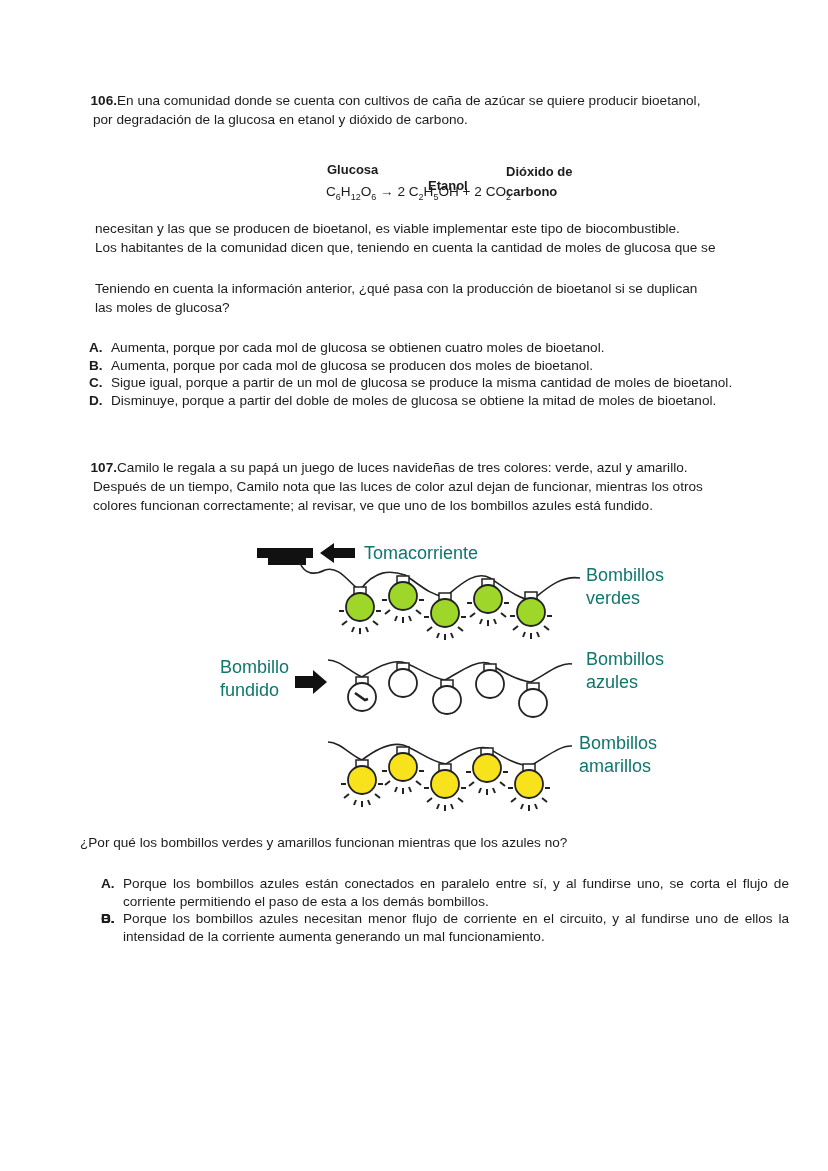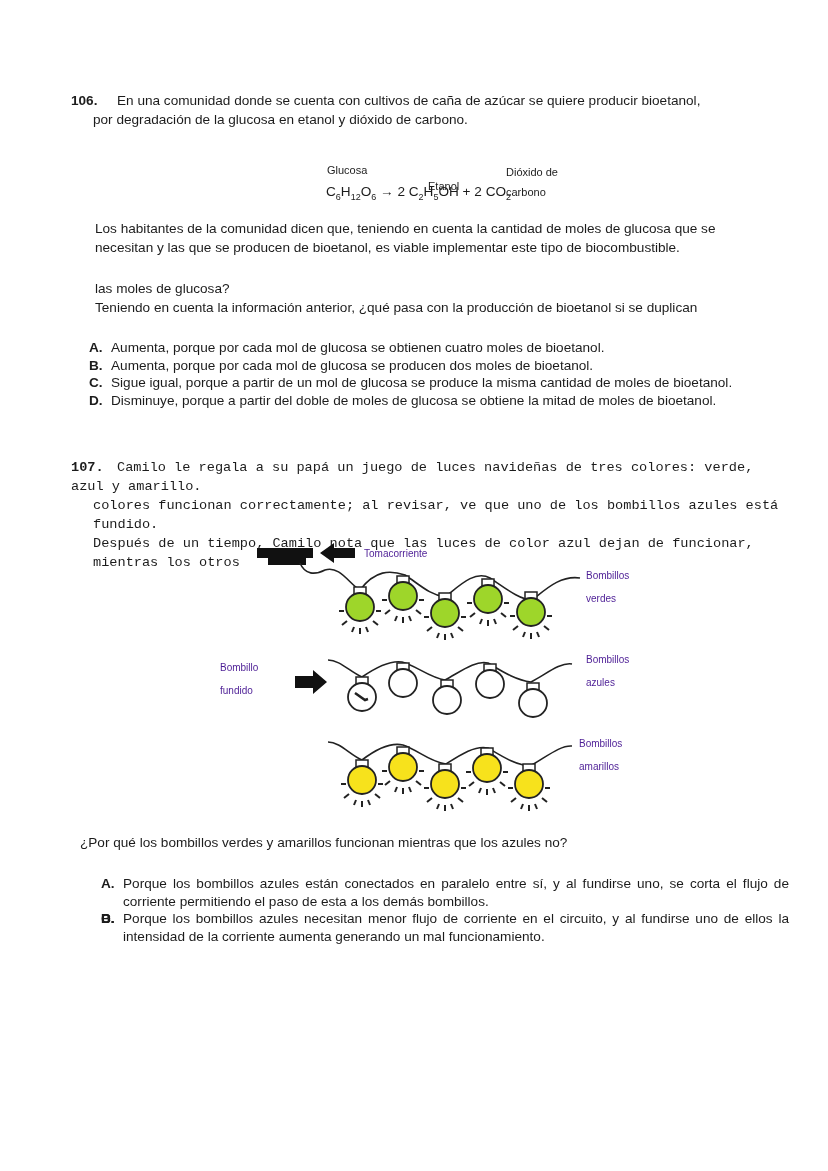--- a/index.html
+++ b/index.html
@@ -2,67 +2,67 @@
 <html><head>
 <meta charset="utf-8">
 <style>
   html, body { margin: 0; padding: 0; }
   body {
     width: 828px; height: 1171px; background: #ffffff; position: relative;
     font-family: "Liberation Sans", sans-serif; color: #1c1c1c; overflow: hidden;
   }
   .abs { position: absolute; }
   .p { font-size: 13.6px; line-height: 19px; }
-  .qnum { font-weight: bold; display: inline-block; width: 46px; }
+  .qnum { font-weight: bold; display: inline-block; width: 46px; text-align: right; }
   .indent { padding-left: 22px; }
   .opt { position: relative; padding-left: 22px; font-size: 13.6px; line-height: 17.5px; margin-bottom: 0px; text-align: justify; }
   .opt .letter { position: absolute; left: 0; font-weight: bold; }
   .eq { font-size: 13.6px; margin-top: 45px; }
-  .eq-label { font-size: 11px; line-height: 20px; }
-  .lbl { font-size: 10px; line-height: 23px; color: #4c1d95; }
+  .eq-label { font-size: 13px; line-height: 20px; font-weight: bold; }
+  .lbl { font-size: 18px; line-height: 23px; color: #0f766e; }
 </style>
 </head>
 <body>
 
 <div class="abs p" style="left:71px; top:91px; width:720px;">
   <div><span class="qnum">106.</span><span>En una comunidad donde se cuenta con cultivos de caña de azúcar se quiere producir bioetanol,</span></div>
   <div class="indent">por degradación de la glucosa en etanol y dióxido de carbono.</div>
 </div>
 
 <div class="abs eq" style="left:326px; top:139px;">
   C<sub style="font-size:9px">6</sub>H<sub style="font-size:9px">12</sub>O<sub style="font-size:9px">6</sub> <span>→</span> 2 C<sub style="font-size:9px">2</sub>H<sub style="font-size:9px">5</sub>OH + 2 CO<sub style="font-size:9px">2</sub>
 </div>
 <div class="abs eq-label" style="left:327px; top:160px;">Glucosa</div>
 <div class="abs eq-label" style="left:412px; top:176px;margin-left:16px;">Etanol</div>
 <div class="abs eq-label" style="left:489px; top:162px;margin-left:17px;">
   <div>Dióxido de</div>
   <div>carbono</div>
 </div>
 
 <div class="abs p" style="left:95px; top:219px; width:695px;">
+  <div>necesitan y las que se producen de bioetanol, es viable implementar este tipo de biocombustible.</div>
   <div>Los habitantes de la comunidad dicen que, teniendo en cuenta la cantidad de moles de glucosa que se</div>
-  <div>necesitan y las que se producen de bioetanol, es viable implementar este tipo de biocombustible.</div>
 </div>
 
 <div class="abs p" style="left:95px; top:279px; width:695px;">
+  <div>Teniendo en cuenta la información anterior, ¿qué pasa con la producción de bioetanol si se duplican</div>
   <div>las moles de glucosa?</div>
-  <div>Teniendo en cuenta la información anterior, ¿qué pasa con la producción de bioetanol si se duplican</div>
 </div>
 
 <div class="abs" style="left:89px; top:339px; width:700px;">
   <div class="opt"><span class="letter">A.</span><span>Aumenta, porque por cada mol de glucosa se obtienen cuatro moles de bioetanol.</span></div>
   <div class="opt"><span class="letter">B.</span><span>Aumenta, porque por cada mol de glucosa se producen dos moles de bioetanol.</span></div>
   <div class="opt"><span class="letter">C.</span><span>Sigue igual, porque a partir de un mol de glucosa se produce la misma cantidad de moles de bioetanol.</span></div>
   <div class="opt"><span class="letter">D.</span><span>Disminuye, porque a partir del doble de moles de glucosa se obtiene la mitad de moles de bioetanol.</span></div>
 </div>
 
-<div class="abs p" style="left:71px; top:458px; width:720px;font-family:Liberation Mono, monospace;">
+<div class="abs p" style="left:71px; top:458px; width:720px;">
   <div><span class="qnum">107.</span><span>Camilo le regala a su papá un juego de luces navideñas de tres colores: verde, azul y amarillo.</span></div>
+  <div class="indent">Después de un tiempo, Camilo nota que las luces de color azul dejan de funcionar, mientras  los otros</div>
   <div class="indent">colores funcionan correctamente; al revisar, ve que uno de los bombillos azules está fundido.</div>
-  <div class="indent">Después de un tiempo, Camilo nota que las luces de color azul dejan de funcionar, mientras  los otros</div>
 </div>
 
 <svg class="abs" style="left:0; top:530px;" width="828" height="290" viewBox="0 530 828 290">
   <defs>
     <g id="rays">
       <line x1="-16" y1="4" x2="-21" y2="4" stroke="#222" stroke-width="2"></line>
       <line x1="16" y1="4" x2="21" y2="4" stroke="#222" stroke-width="2"></line>
       <line x1="-13" y1="14" x2="-18" y2="18" stroke="#222" stroke-width="2"></line>
       <line x1="13" y1="14" x2="18" y2="18" stroke="#222" stroke-width="2"></line>
       <line x1="-6" y1="20" x2="-8" y2="25" stroke="#222" stroke-width="2"></line>

